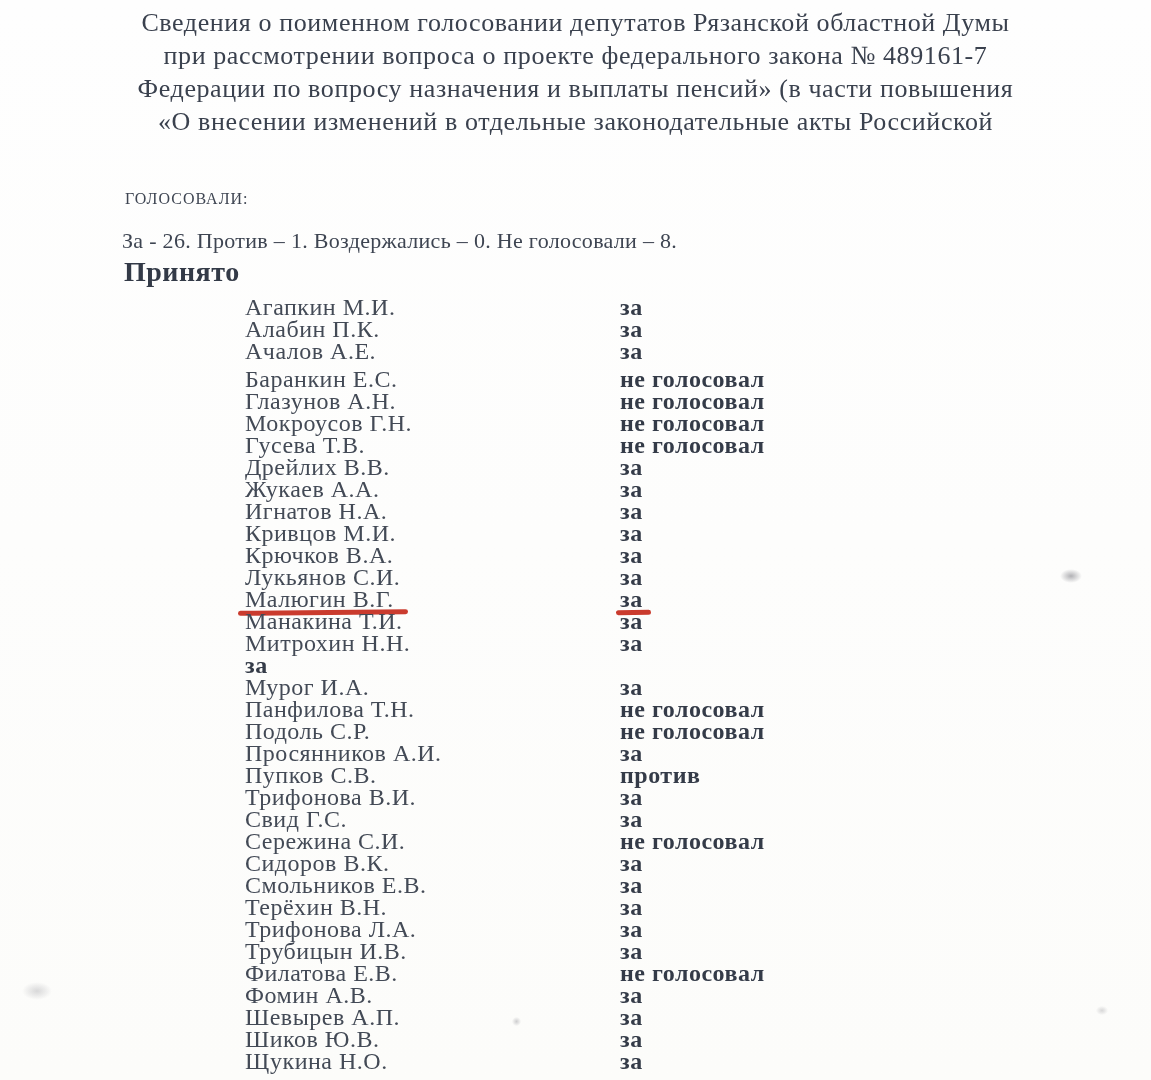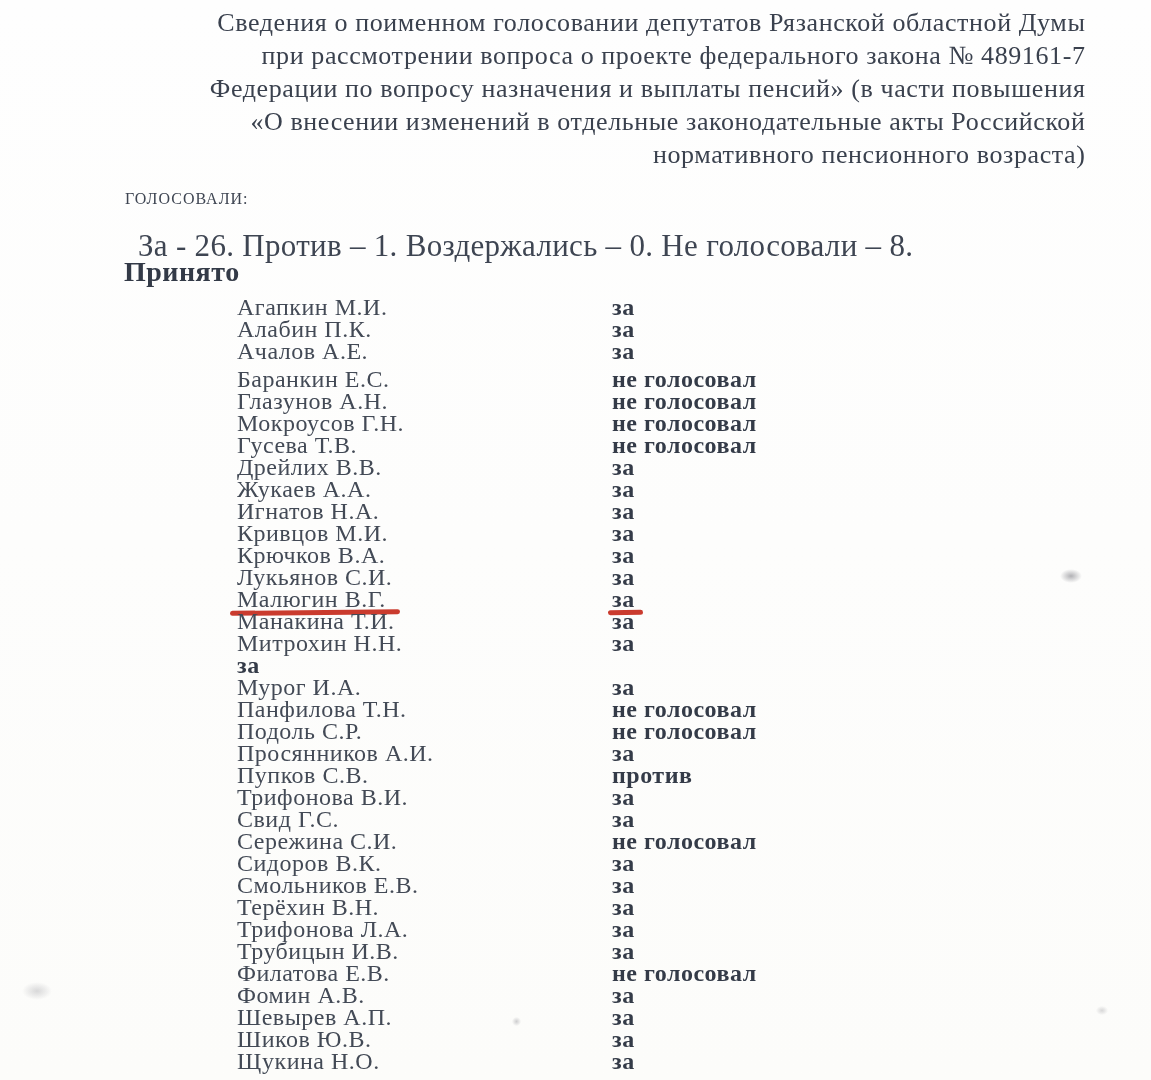--- a/index.html
+++ b/index.html
@@ -8,39 +8,39 @@
     background:#fdfdfc;
     font-family:"Liberation Serif","DejaVu Serif",serif;
     color:#3c4350;
     position:relative;
     overflow:hidden;
   }
   .page{position:absolute;inset:0;background:linear-gradient(180deg,#fefefe 0%,#fcfcfa 100%);}
 
   .title{
     position:absolute;top:6px;left:50%;transform:translateX(-50%);
-    width:1020px;text-align:right;
+    width:1020px;text-align:center;
     font-size:26px;line-height:33px;letter-spacing:0.6px;
     color:#3a414e;
   }
 
   .voted-heading{
     position:absolute;left:125px;top:190px;
     font-size:16px;letter-spacing:1px;color:#3e4552;
   }
   .summary{
-    position:absolute;left:138px;top:228px;
-    font-size:31px;letter-spacing:0.3px;color:#3e4552;
+    position:absolute;left:122px;top:228px;
+    font-size:22px;letter-spacing:0.3px;color:#3e4552;
   }
   .result{
     position:absolute;left:124px;top:256px;
     font-size:28px;font-weight:bold;color:#333a47;letter-spacing:0.5px;
   }
 
-  .vote-list{position:absolute;left:237px;top:296px;}
+  .vote-list{position:absolute;left:245px;top:296px;}
   .row{display:flex;height:22px;font-size:24px;line-height:22px;letter-spacing:0.5px;}
   .row.gap-before{margin-top:6px;}
   .name{width:375px;color:#434a56;}
   .vote{font-weight:bold;color:#343b48;}
   .name-text,.vote-text{position:relative;display:inline-block;}
 
   .highlighted .name-text::after{
     content:"";position:absolute;left:-7px;right:-14px;bottom:-5px;height:5px;
     background:var(--hl,#c52a1c);border-radius:3px;transform:rotate(-0.6deg);
     opacity:0.92;
@@ -64,21 +64,20 @@
 </head>
 <body>
 
 <div class="page">
 
   <div class="title">
     <div class="title-line">Сведения  о поименном голосовании депутатов Рязанской областной Думы</div>
     <div class="title-line">при рассмотрении вопроса о проекте федерального закона № 489161-7</div>
     <div class="title-line">Федерации по вопросу назначения и выплаты пенсий» (в части повышения</div>
     <div class="title-line">«О внесении изменений в отдельные законодательные акты Российской</div>
-    <div class="title-line">нормативного пенсионного возраста)</div>
   </div>
 
   <div class="voted-heading">ГОЛОСОВАЛИ:</div>
 
   <div class="summary">За - 26. Против – 1. Воздержались – 0. Не голосовали – 8.</div>
 
   <div class="result">Принято</div>
 
   <div class="vote-list" id="vote-list" style="--hl: #c52a1c;">
       <div class="row">

